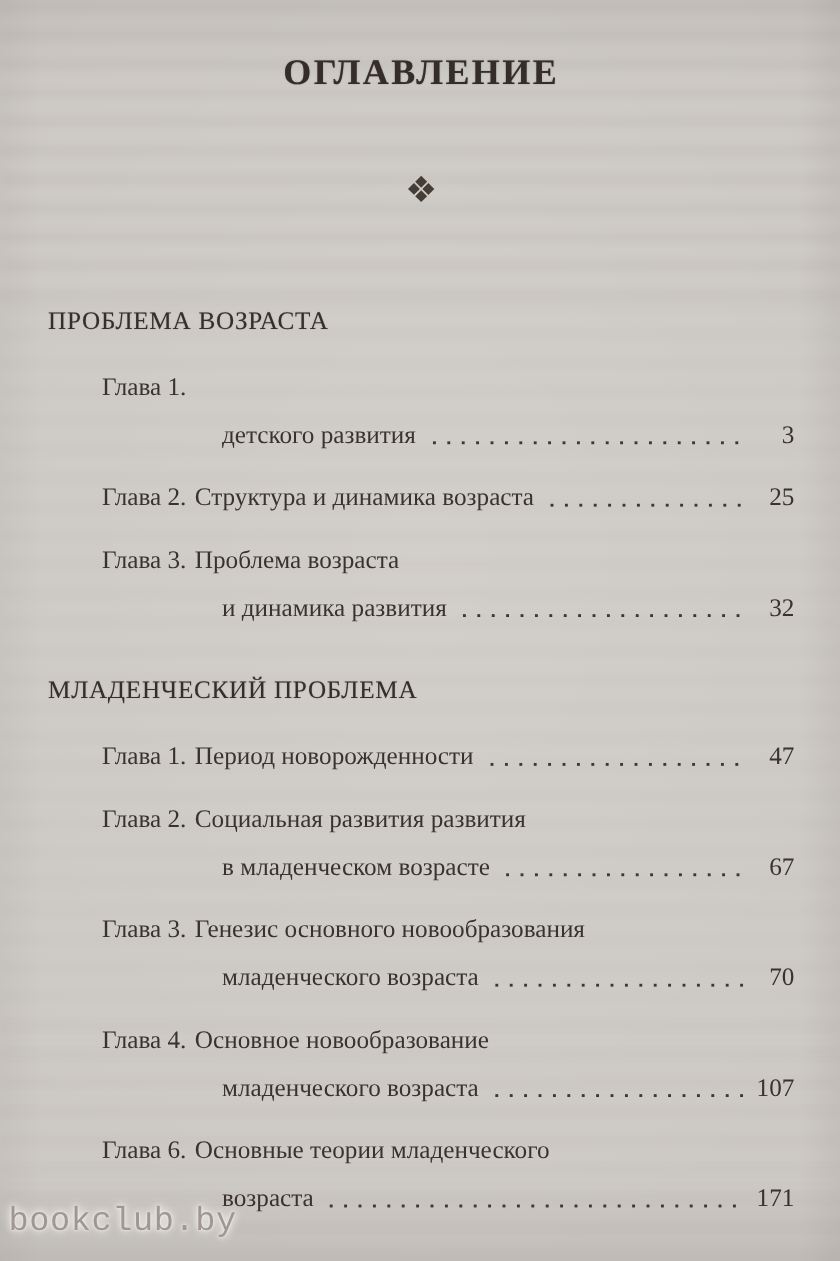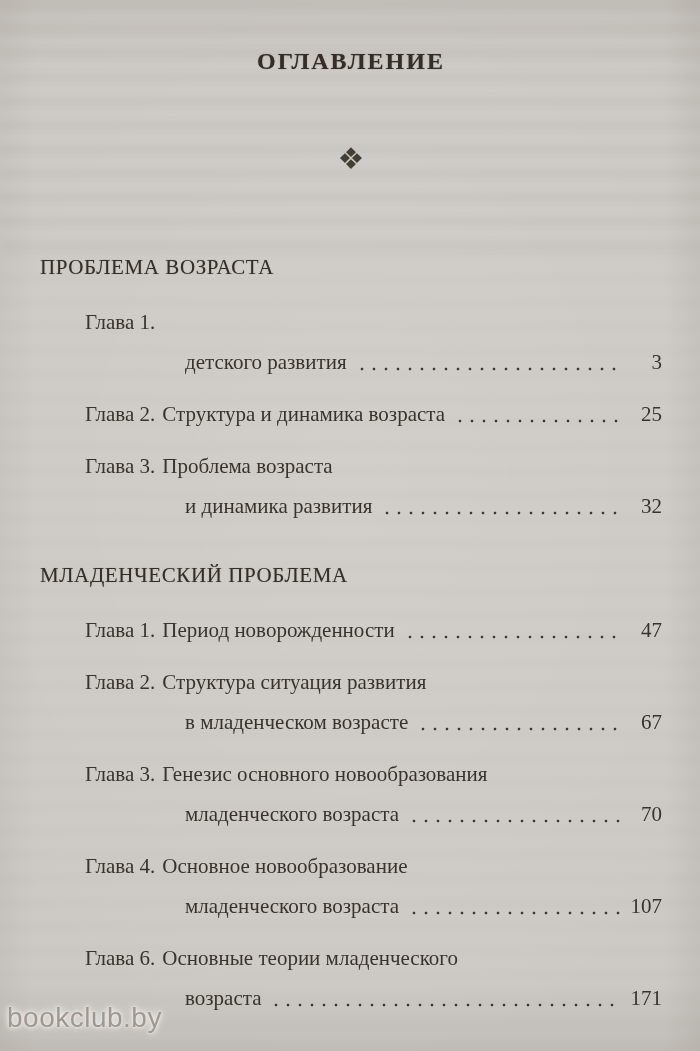--- a/index.html
+++ b/index.html
@@ -24,21 +24,21 @@
       0deg,
       rgba(105,96,90,0.10) 0px, rgba(105,96,90,0.10) 9px,
       rgba(0,0,0,0) 9px, rgba(0,0,0,0) 24px);
     filter:blur(3px);
   }
   .bleed.top{top:0;height:250px;opacity:.55;}
   .bleed.rest{top:250px;bottom:0;opacity:.22;}
   .content{position:relative;padding:0 38px 0 40px;}
   .title{
     margin-top:42px;text-align:center;
-    font-size:24px;line-height:38px;font-weight:700;letter-spacing:2px;
+    font-size:30px;line-height:38px;font-weight:700;letter-spacing:2px;
     color:#352e28;text-shadow:0 0 1px rgba(53,46,40,.5);
   }
   .ornament{
     margin-top:62px;text-align:center;
     font-size:30px;line-height:34px;color:#453e37;
     font-family:"DejaVu Sans",sans-serif;
   }
   .section{margin-top:36px;}
   .section.first{margin-top:78px;}
   .section-heading{
@@ -53,21 +53,21 @@
   .entry-text{white-space:nowrap;}
   .dots{
     flex:1 1 auto;height:4px;align-self:flex-end;
     margin:0 6px 11px 9px;
     background-image:radial-gradient(circle, #3e372f 1.5px, rgba(0,0,0,0) 1.6px);
     background-size:12px 4px;background-position:left center;background-repeat:repeat-x;
   }
   .pagenum{flex:0 0 auto;min-width:34px;text-align:right;white-space:nowrap;}
   .watermark{
     position:absolute;left:7px;bottom:17px;
-    font-family:Liberation Sans, sans-serif;
+    font-family:Liberation Mono, monospace;
     font-size:28px;color:#a09890;letter-spacing:.5px;
     text-shadow:0 0 2px #f2f0ed, 0 0 5px #f2f0ed, 0 0 9px rgba(255,255,255,.85);
   }
 </style>
 </head>
 <body>
 
 <div class="paper">
   <div class="bleed top"></div>
   <div class="bleed rest"></div>
@@ -126,21 +126,21 @@
             <span class="chapter-label">Глава 1.</span>
             <span class="entry-text">Период новорожденности</span>
             <span class="dots"></span>
             <span class="pagenum">47</span>
           </div>
         </div>
 
         <div class="entry">
           <div class="line">
             <span class="chapter-label">Глава 2.</span>
-            <span class="entry-text">Структура ситуация развития</span>
+            <span class="entry-text">Социальная развития развития</span>
           </div>
           <div class="line">
             <span class="cont-indent"></span>
             <span class="entry-text">в младенческом возрасте</span>
             <span class="dots"></span>
             <span class="pagenum">67</span>
           </div>
         </div>
 
         <div class="entry">

